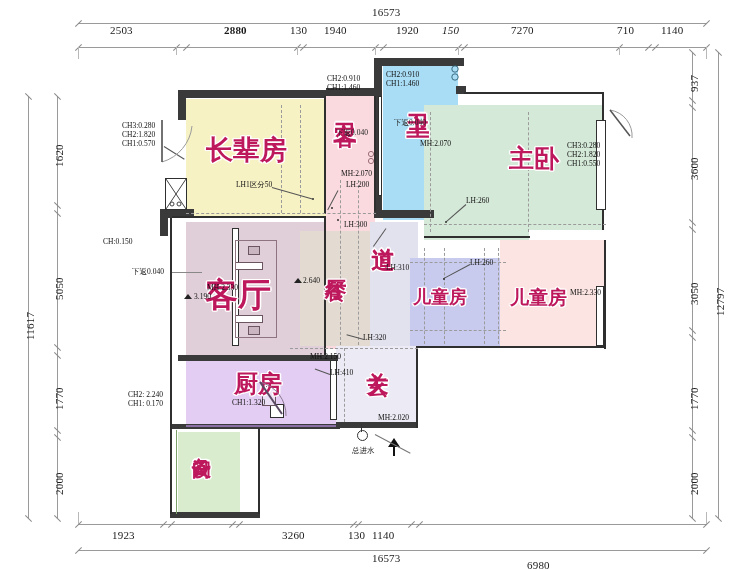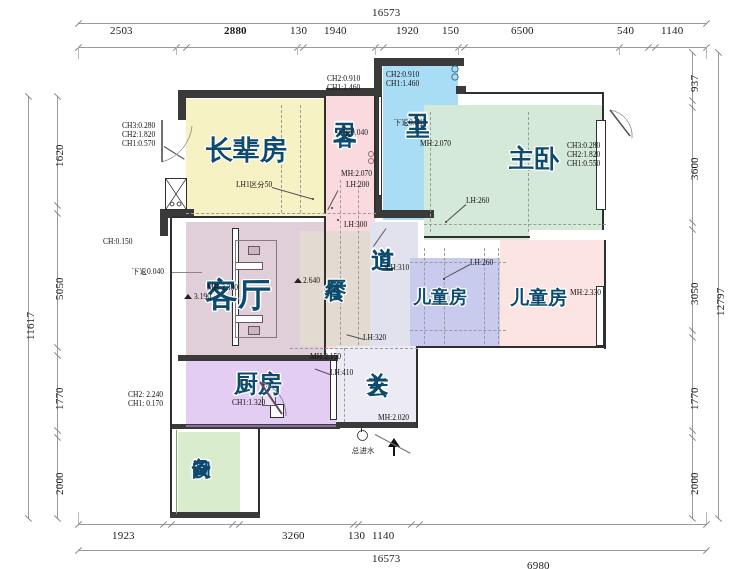--- a/index.html
+++ b/index.html
@@ -18,21 +18,21 @@
         transform:rotate(45deg);transform-origin:50% 50%;}
   .tickv{position:absolute;height:1px;width:9px;background:#8a8a8a;
         transform:rotate(45deg);transform-origin:50% 50%;}
   .dimtxt{position:absolute;font-size:11px;letter-spacing:.2px;
           color:#1a1a1a;white-space:nowrap;font-family:"Liberation Serif",serif;}
   .dimtxt.v{transform-origin:0 0;}
   .extline{position:absolute;width:1px;background:#b8b8b8;}
 
   
   .room{position:absolute;box-sizing:border-box;}
-  .rlabel{position:absolute;font-weight:700;color:#0c4a6e;
+  .rlabel{position:absolute;font-weight:700;color:#be185d;
           font-family:"DejaVu Sans","Liberation Sans",sans-serif;
           white-space:nowrap;line-height:1;
           text-shadow:
             1.4px 0 0 #fff,-1.4px 0 0 #fff,0 1.4px 0 #fff,0 -1.4px 0 #fff,
             1px 1px 0 #fff,-1px 1px 0 #fff,1px -1px 0 #fff,-1px -1px 0 #fff;}
   .rlabel.vert{writing-mode:vertical-rl;text-orientation:upright;line-height:1.02;}
 
   .note{position:absolute;font-size:7.5px;line-height:1.32;color:#111;
         white-space:nowrap;font-family:"Liberation Serif",serif;}
 
@@ -72,23 +72,23 @@
     <div class="tick" style="left:619px;top:43px;"></div>
     <div class="tick" style="left:648px;top:43px;"></div>
     <div class="tick" style="left:655px;top:43px;"></div>
     <div class="tick" style="left:706px;top:43px;"></div>
 
     <div class="dimtxt" style="left:110px;top:24px;">2503</div>
     <div class="dimtxt" style="left:224px;top:24px;font-weight:bold;">2880</div>
     <div class="dimtxt" style="left:290px;top:24px;">130</div>
     <div class="dimtxt" style="left:324px;top:24px;">1940</div>
     <div class="dimtxt" style="left:396px;top:24px;">1920</div>
-    <div class="dimtxt" style="left:442px;top:24px;">150</div>
-    <div class="dimtxt" style="left:511px;top:24px;">6500</div>
-    <div class="dimtxt" style="left:617px;top:24px;">540</div>
+    <div class="dimtxt" style="left:442px;top:24px;font-style:italic;">150</div>
+    <div class="dimtxt" style="left:511px;top:24px;">7270</div>
+    <div class="dimtxt" style="left:617px;top:24px;">710</div>
     <div class="dimtxt" style="left:661px;top:24px;">1140</div>
 
     <div class="extline" style="left:78px;top:47px;height:12px;"></div>
     <div class="extline" style="left:176px;top:47px;height:8px;"></div>
     <div class="extline" style="left:297px;top:47px;height:8px;"></div>
     <div class="extline" style="left:375px;top:47px;height:8px;"></div>
     <div class="extline" style="left:458px;top:47px;height:8px;"></div>
     <div class="extline" style="left:619px;top:47px;height:8px;"></div>
     <div class="extline" style="left:706px;top:47px;height:12px;"></div>
   </div>

